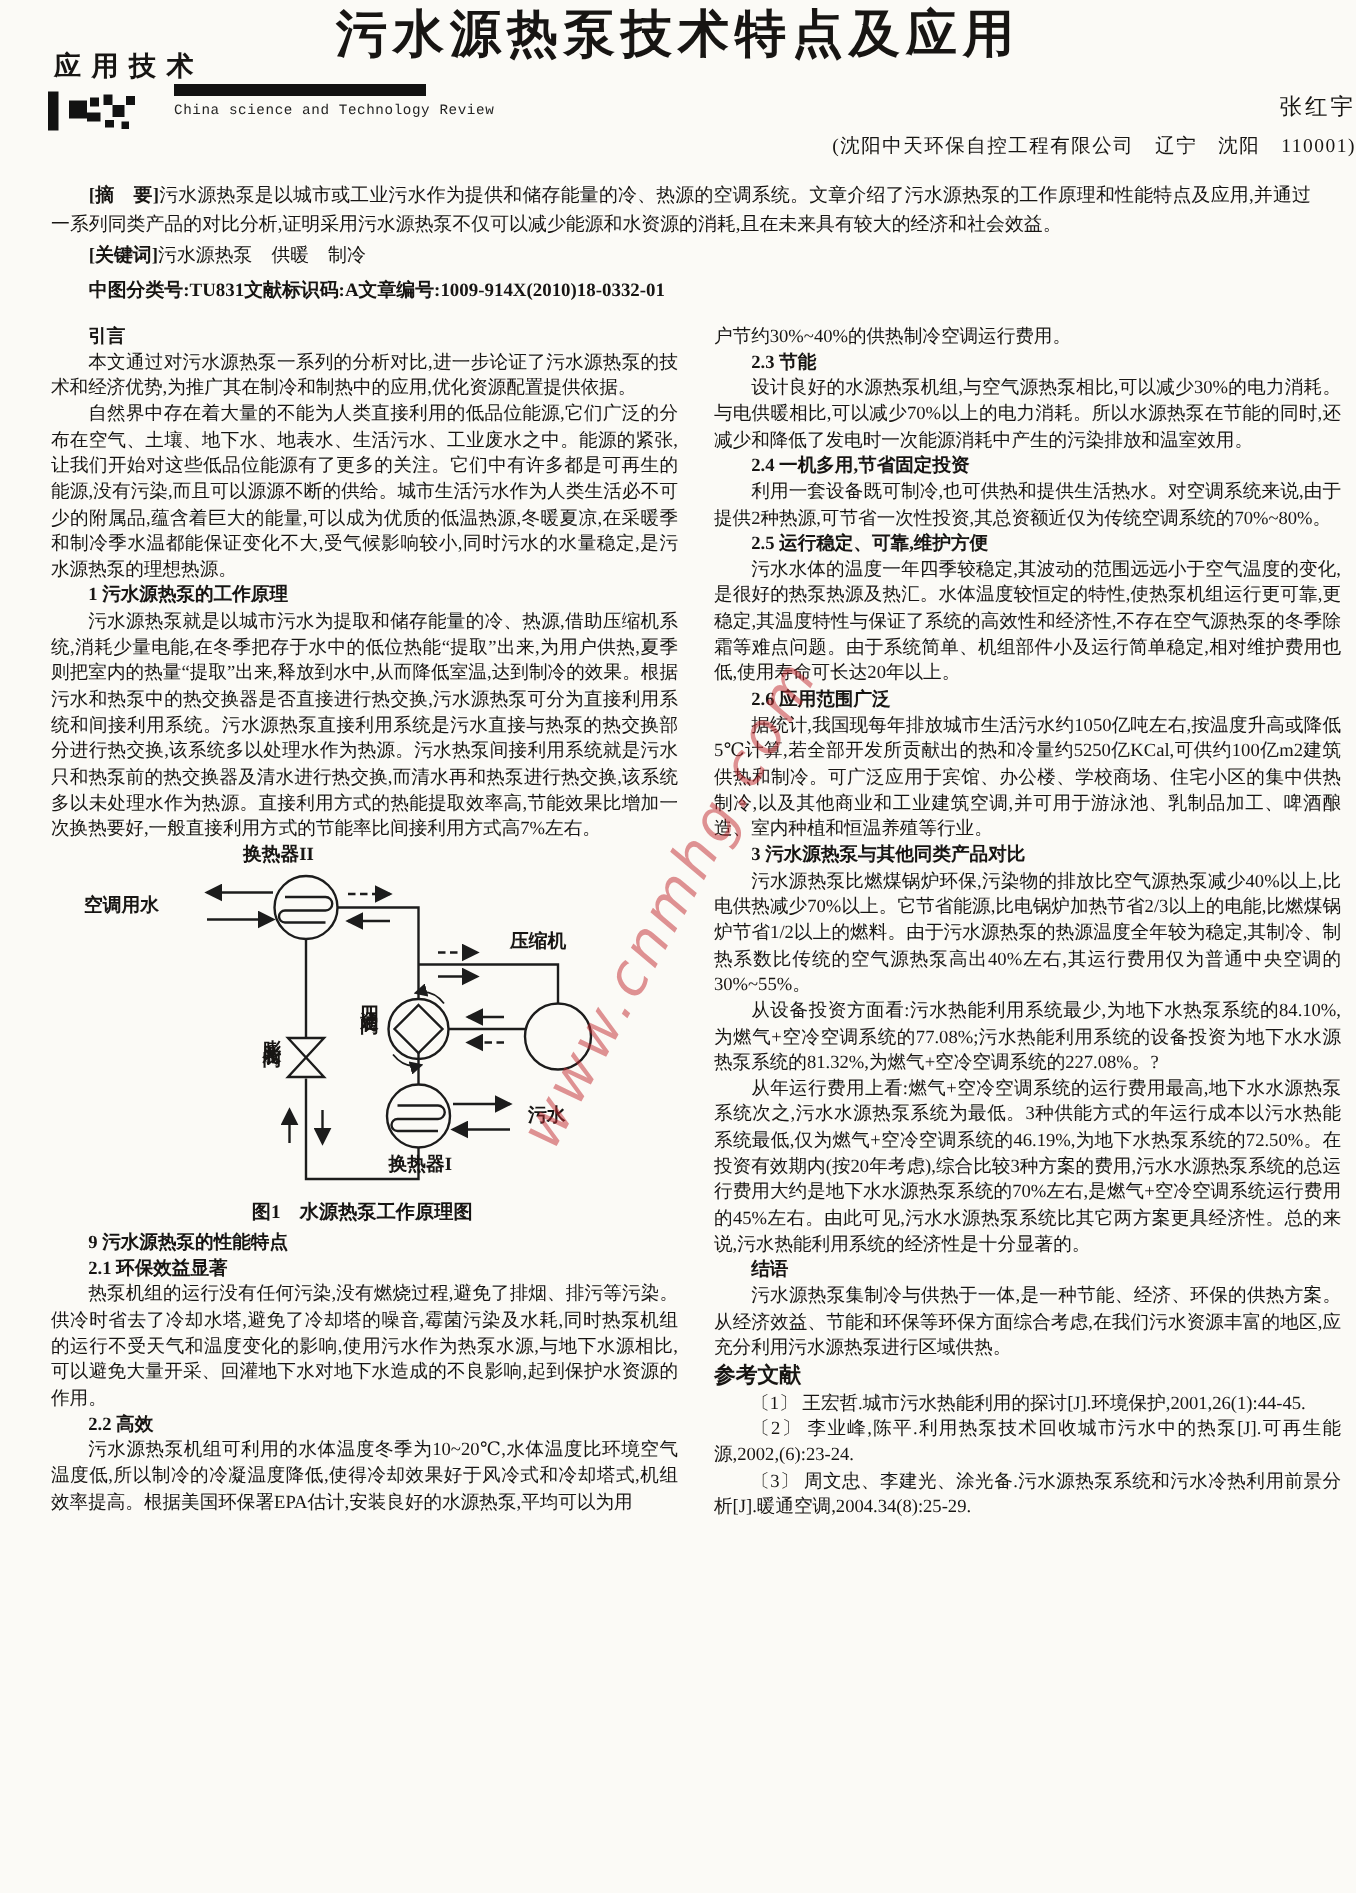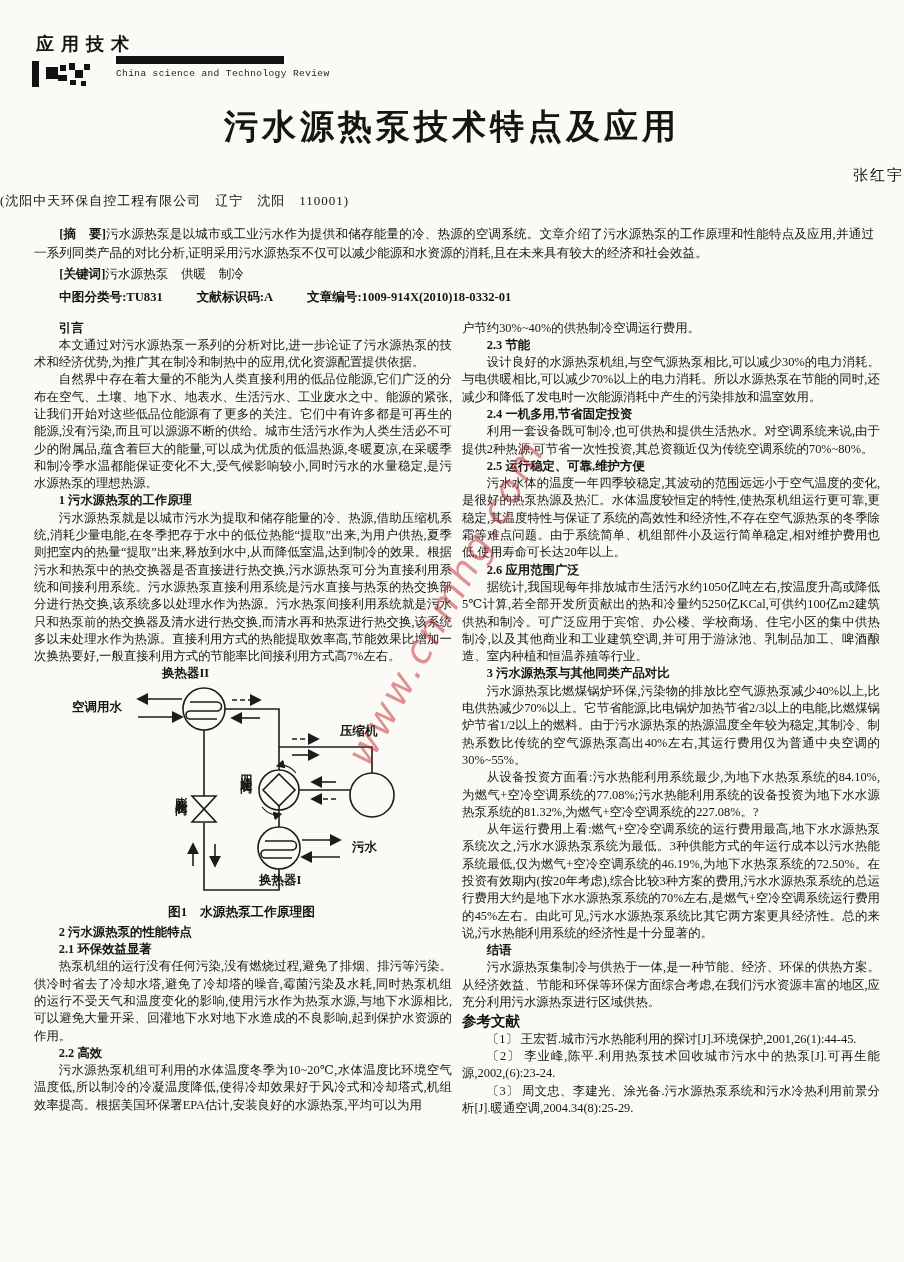--- a/index.html
+++ b/index.html
@@ -8,30 +8,30 @@
     background:#fbfaf6;color:#171513;
     font-family:"Liberation Serif","DejaVu Serif",serif;
   }
   
   .cat{position:absolute;left:36px;top:32px;font-size:18px;font-weight:600;letter-spacing:7px}
   .logo{position:absolute;left:32px;top:58px}
   .hbar{position:absolute;left:116px;top:56px;width:168px;height:8px;background:#121212}
   .hen{position:absolute;left:116px;top:68px;font-size:9.5px;letter-spacing:.4px;color:#222;
        font-family:Liberation Mono, monospace}
   
-  .title{padding-top:104px;text-align:center;font-size:34px;font-weight:700;letter-spacing:4px}
+  .title{text-align:center;font-size:34px;font-weight:700;letter-spacing:4px}
   .author{text-align:right;font-size:15px;margin-top:16px;letter-spacing:2px}
-  .affil{text-align:left;font-size:13px;margin-top:7px;letter-spacing:1px}
+  .affil{text-align:right;font-size:13px;margin-top:7px;letter-spacing:1px}
   
   .abs{margin:15px 30px 0 34px;font-size:12.6px;line-height:18.5px;text-align:justify}
   .absp{text-indent:2em}
   .kw{text-indent:2em;margin-top:3px}
-  .meta{display:flex;gap:34px;margin:5px 30px 0 34px;padding-left:2em;font-size:12.6px;font-weight:700}
+  .meta{display:flex;margin:5px 30px 0 34px;padding-left:2em;font-size:12.6px;font-weight:700}
   
-  .cols{display:flex;gap:10px;margin:14px 0 15px 34px}
+  .cols{display:flex;gap:24px;margin:14px 0 15px 34px}
   .col{width:418px;font-size:12.4px;line-height:17.3px;text-align:justify}
   .col p{margin:0;text-indent:2em}
   .col p.hd{font-weight:700}
   .col p.refhd{font-weight:700;font-size:14.5px;text-indent:0;margin-top:2px}
   
   .figwrap{width:415px;margin:4px 0 2px 0}
   .figcanvas{position:relative;width:415px;height:232px}
   .figcanvas svg{position:absolute;left:0;top:0}
   .flabel{position:absolute;font-size:12.5px;font-weight:600;white-space:nowrap}
   .vlabel{writing-mode:vertical-rl;letter-spacing:3px}
@@ -133,31 +133,31 @@
               <path d="M198 31 h28" marker-end="url(#ah)"></path>
               <path d="M258 70 h26" marker-end="url(#ah)"></path>
               <path d="M302 130 h-24" marker-end="url(#ah)"></path>
             </g>
 
             <path d="M262 104 q-8 -10 -19 -7" stroke-width="1.2" marker-end="url(#ah)"></path>
             <path d="M228 138 q8 10 19 7" stroke-width="1.2" marker-end="url(#ah)"></path>
           </g>
         </svg>
         <div class="flabel ctr" style="left:128px;top:-4px;width:86px">换热器II</div>
-        <div class="flabel" style="left:38px;top:30px">空调用水</div>
+        <div class="flabel" style="left:22px;top:30px">空调用水</div>
         <div class="flabel ctr" style="left:306px;top:54px;width:70px">压缩机</div>
         <div class="flabel vlabel" style="left:203px;top:96px;height:56px">四通阀</div>
         <div class="flabel vlabel" style="left:138px;top:118px;height:56px">膨胀阀</div>
         <div class="flabel" style="left:318px;top:170px">污水</div>
         <div class="flabel ctr" style="left:225px;top:203px;width:86px">换热器I</div>
       </div>
       <div class="figcap">图1　水源热泵工作原理图</div>
     </div>
 
-    <p class="hd">2 污水源热泵的性能特点</p>
+    <p class="hd">9 污水源热泵的性能特点</p>
     <p class="hd">2.1 环保效益显著</p>
     <p>热泵机组的运行没有任何污染,没有燃烧过程,避免了排烟、排污等污染。供冷时省去了冷却水塔,避免了冷却塔的噪音,霉菌污染及水耗,同时热泵机组的运行不受天气和温度变化的影响,使用污水作为热泵水源,与地下水源相比,可以避免大量开采、回灌地下水对地下水造成的不良影响,起到保护水资源的作用。</p>
     <p class="hd">2.2 高效</p>
     <p>污水源热泵机组可利用的水体温度冬季为10~20℃,水体温度比环境空气温度低,所以制冷的冷凝温度降低,使得冷却效果好于风冷式和冷却塔式,机组效率提高。根据美国环保署EPA估计,安装良好的水源热泵,平均可以为用</p>
   </div>
 
   <div class="col">
     <p style="text-indent:0">户节约30%~40%的供热制冷空调运行费用。</p>
     <p class="hd">2.3 节能</p>
     <p>设计良好的水源热泵机组,与空气源热泵相比,可以减少30%的电力消耗。与电供暖相比,可以减少70%以上的电力消耗。所以水源热泵在节能的同时,还减少和降低了发电时一次能源消耗中产生的污染排放和温室效用。</p>

